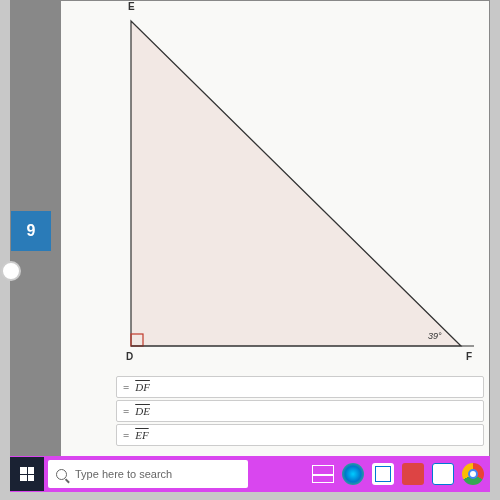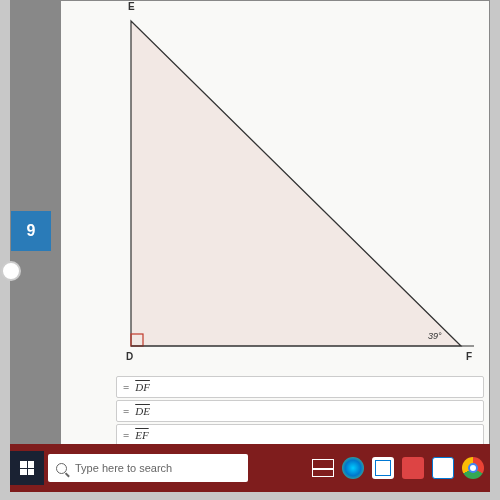--- a/index.html
+++ b/index.html
@@ -103,22 +103,22 @@
       font-style: italic;
       color: #333;
     }
     .answer-row .eq { margin-right: 6px; font-style: normal; }
     .seg { text-decoration: overline; }
     .taskbar {
       position: absolute;
       left: 10px;
       bottom: 8px;
       width: 480px;
-      height: 48px;
-      background: #7f1d1d;
+      height: 36px;
+      background: #d946ef;
       display: flex;
       align-items: center;
     }
     .start-btn {
       width: 34px;
       height: 34px;
       background: #1a2233;
       display: flex;
       align-items: center;
       justify-content: center;

